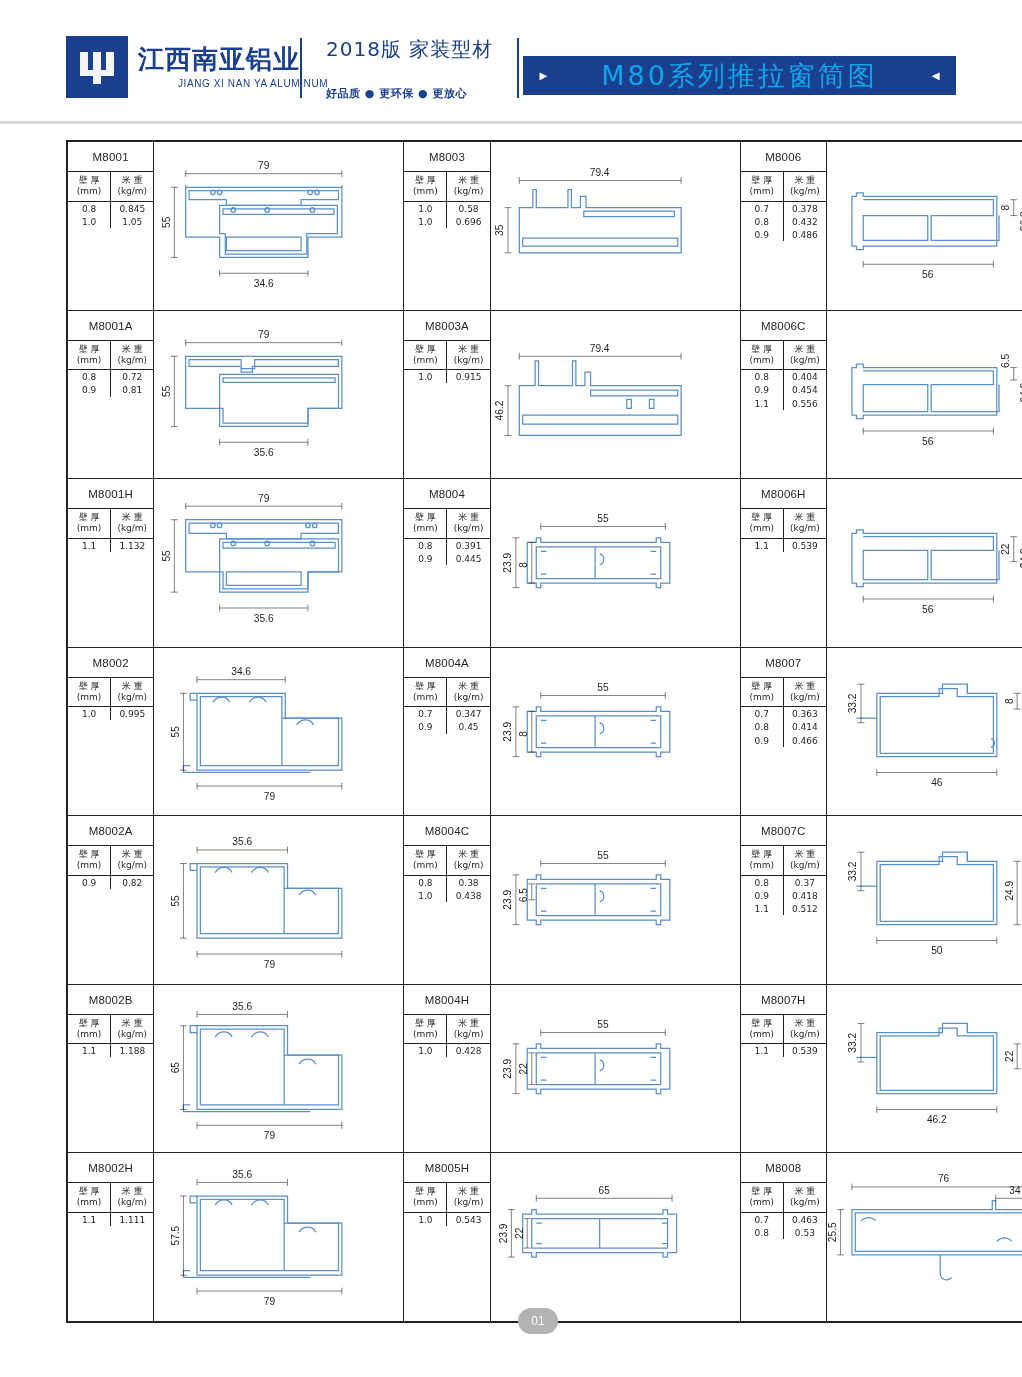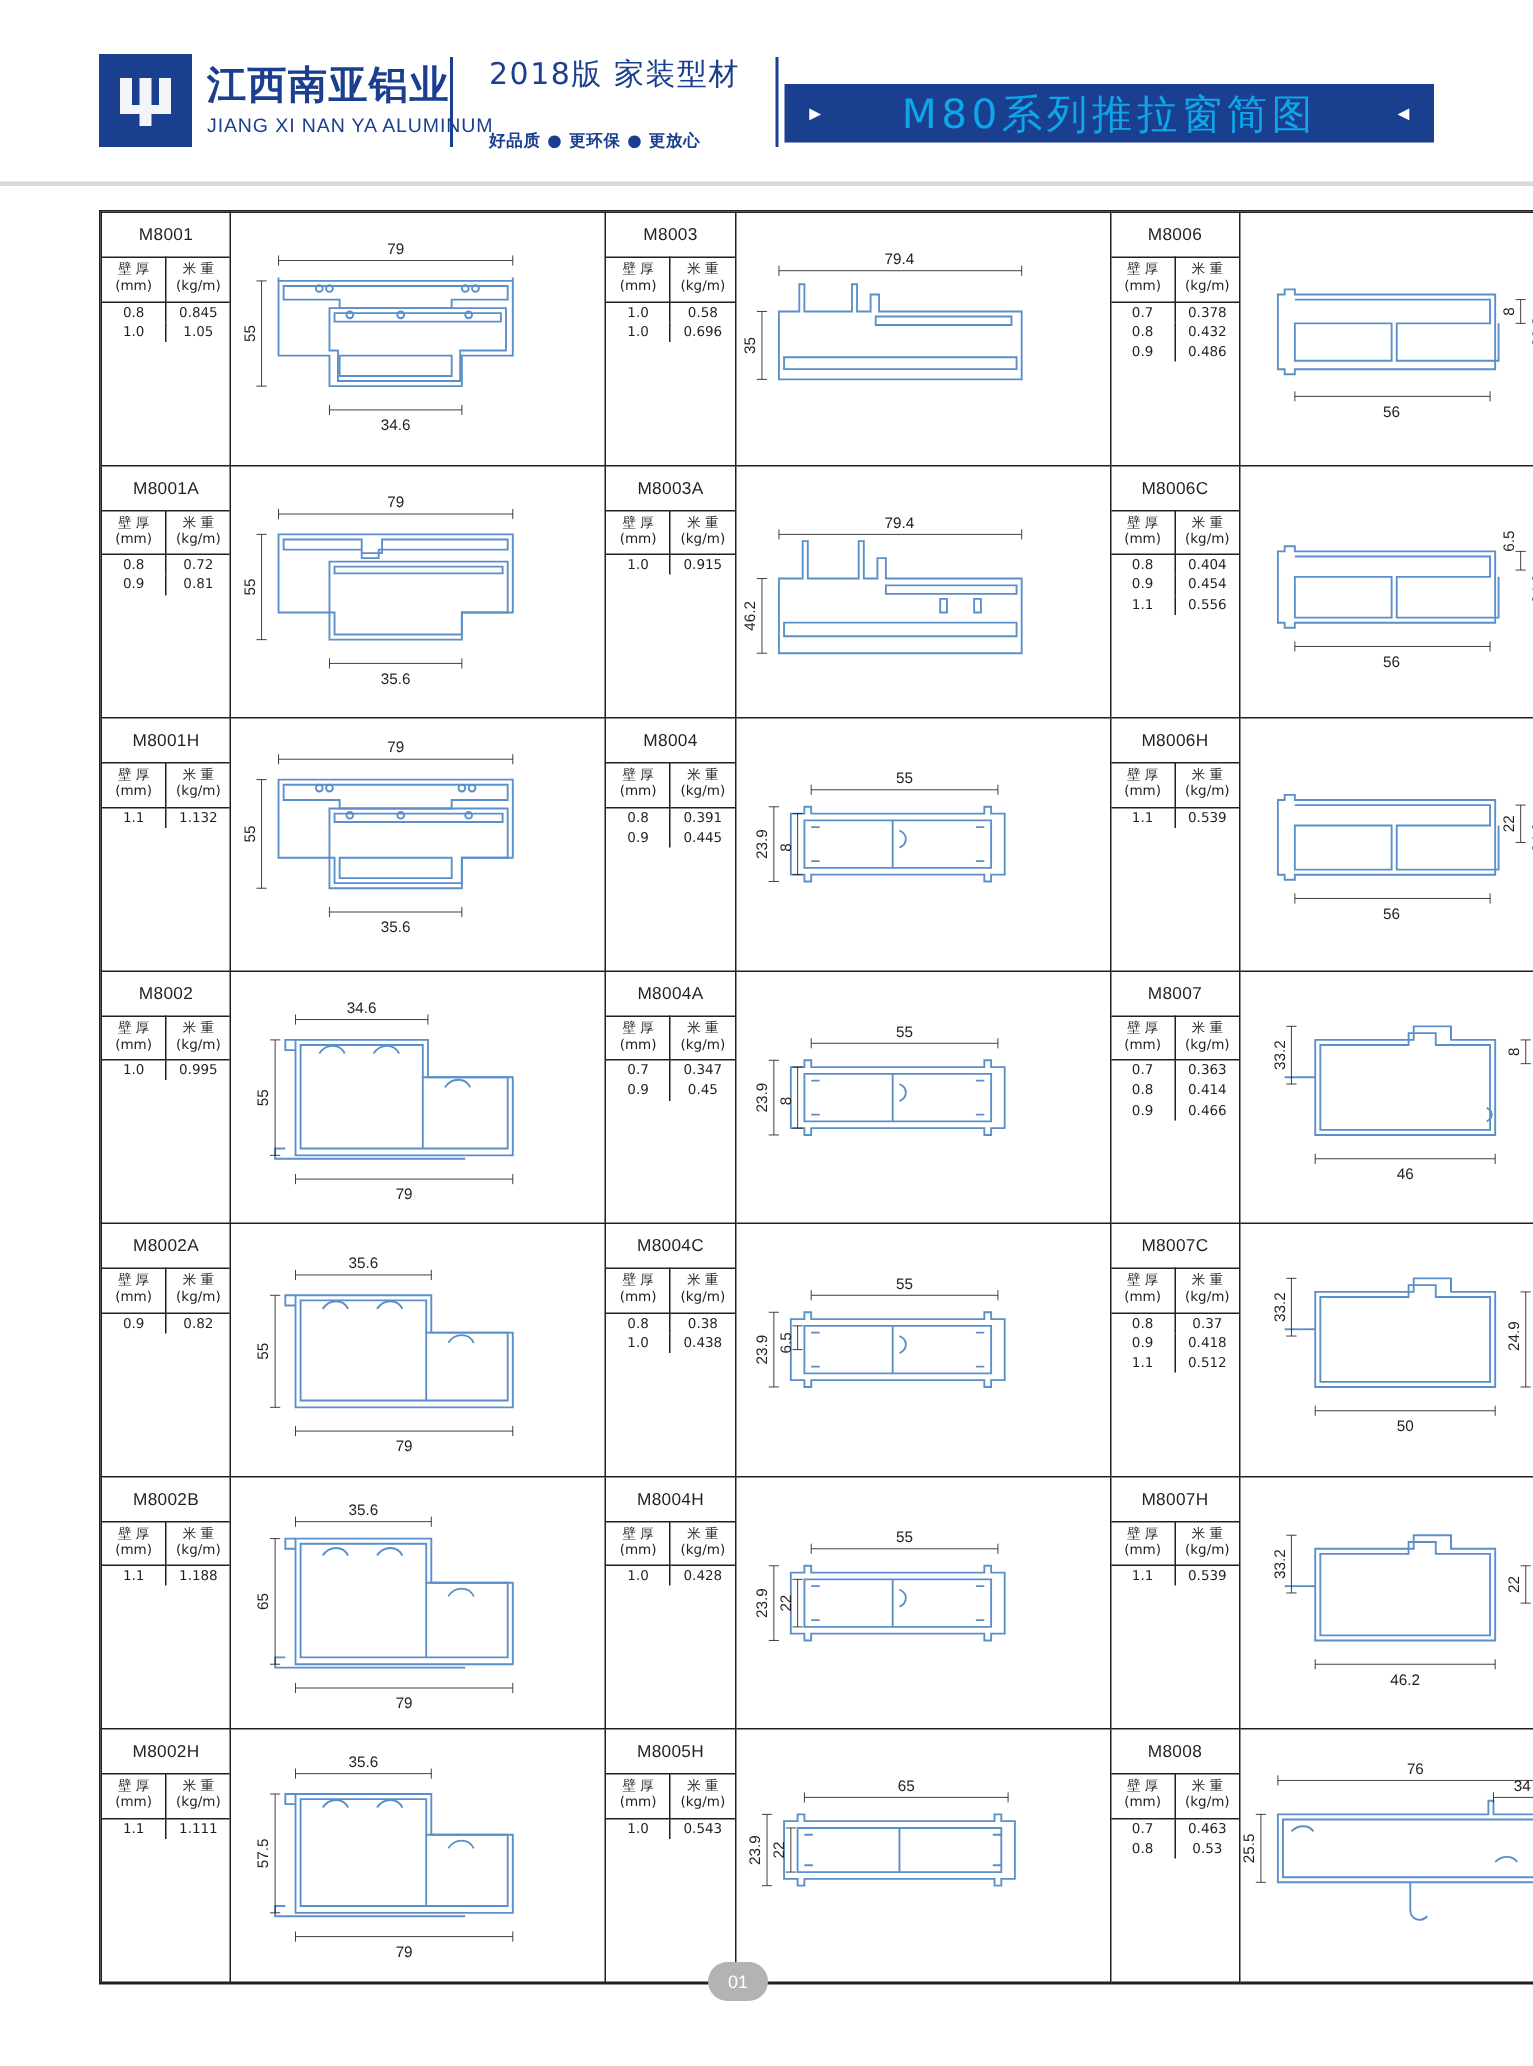--- a/index.html
+++ b/index.html
@@ -43,25 +43,26 @@
   }
   .logo-cn {
     font-size: 26px;
     font-weight: bold;
     color: #1b3f8f;
     letter-spacing: 1px;
     line-height: 1.1;
     font-family: "DejaVu Sans", sans-serif;
   }
   .logo-en {
-    font-size: 13px;
+    font-size: 10px;
     color: #1b3f8f;
     letter-spacing: 0.6px;
     margin-top: 4px;
     font-family: "Liberation Sans", sans-serif;
+    margin-left: 40px;
   }
   .edition-block {
     position: absolute;
     left: 300px;
     top: 38px;
     border-left: 2px solid #1b3f8f;
     border-right: 2px solid #1b3f8f;
     padding: 0 24px;
     height: 60px;
     display: flex;
@@ -194,21 +195,21 @@
     left: 66px;
     top: 1276px;
     width: 890px;
     font-size: 12px;
     color: #231f20;
     font-family: "DejaVu Sans", sans-serif;
     letter-spacing: 0.5px;
   }
   .page-num {
     position: absolute;
-    left: 472px;
+    left: 518px;
     top: 1308px;
     width: 40px;
     height: 26px;
     background: #b3b3b3;
     border-radius: 13px;
     color: #ffffff;
     font-size: 12px;
     display: flex;
     align-items: center;
     justify-content: center;

